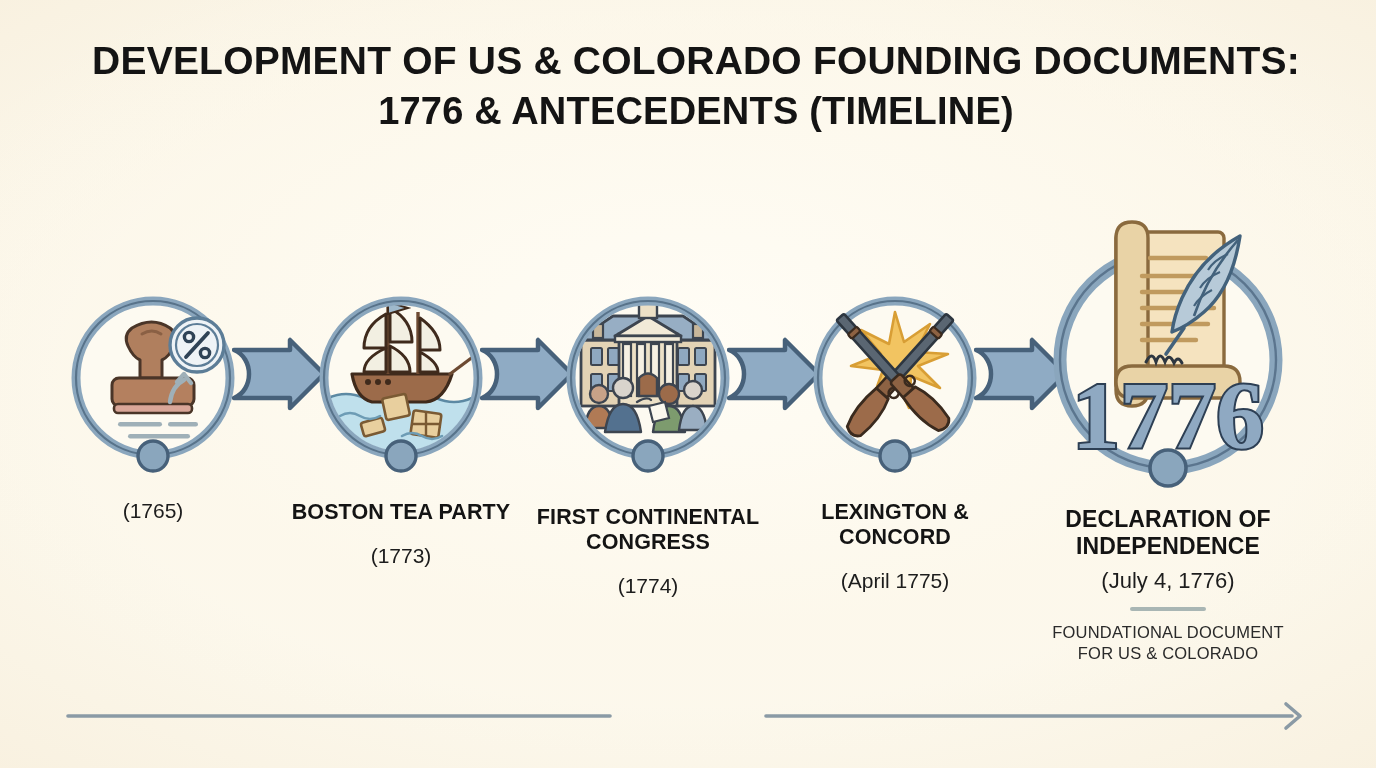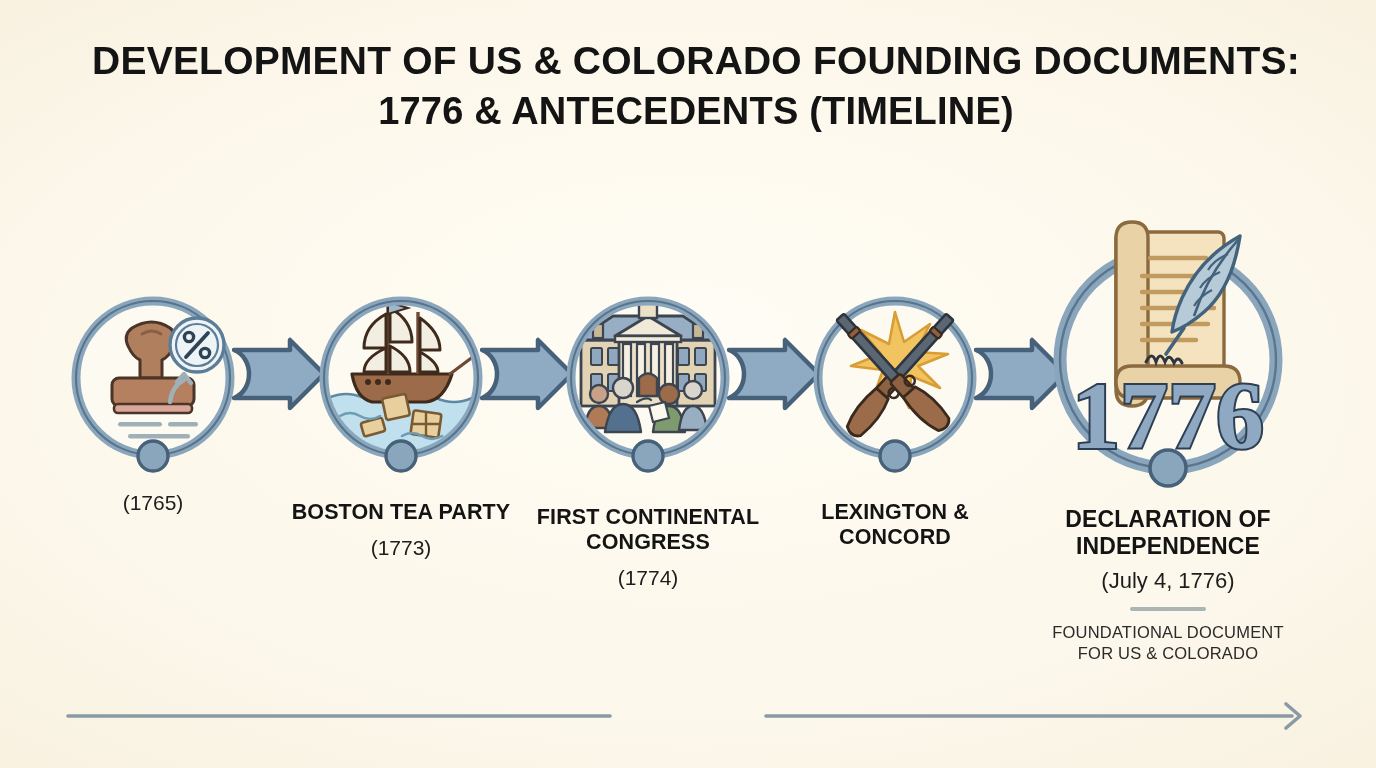--- a/index.html
+++ b/index.html
@@ -61,21 +61,21 @@
     line-height: 1.17;
     letter-spacing: 0.1px;
   }
   .date {
     color: #1d1d1d;
     font-weight: normal;
     line-height: 1.2;
   }
 
   .n-small .label { font-size: 21.5px; }
-  .n-small .date  { font-size: 21px; margin-top: 10px; }
+  .n-small .date  { font-size: 21px; margin-top: 18px; }
 
   .n-big .label { font-size: 23px; }
   .n-big .date  { font-size: 22px; margin-top: 8px; }
 
   .divider {
     width: 76px;
     height: 4px;
     background: #a9b6b4;
     border-radius: 2px;
     margin: 13px auto 11px auto;
@@ -319,20 +319,21 @@
           <rect x="90" y="6" width="10" height="86" rx="2" fill="#5a6672" stroke="#2d3640" stroke-width="2.6"></rect>
           <rect x="88" y="88" width="14" height="22" rx="3" fill="#8d6243" stroke="#3a2a1e" stroke-width="2.6"></rect>
           <path d="M88 108 q-4 28 4 48 q10 6 16 -2 q4 -26 -4 -46 Z" fill="#9c6b4a" stroke="#3a2a1e" stroke-width="2.8" stroke-linejoin="round"></path>
           <rect x="89" y="24" width="12" height="6" rx="2" fill="#8d6243" stroke="#3a2a1e" stroke-width="2.2"></rect>
           <circle cx="104" cy="100" r="5" fill="none" stroke="#3a2a1e" stroke-width="2.6"></circle>
         </g>
         <circle cx="95" cy="166" r="15" fill="#8aa6bd" stroke="#47617a" stroke-width="3.4"></circle>
       </svg>
     </div>
     <div class="label" style="margin-top:20px;">LEXINGTON &amp; CONCORD</div>
+    <div class="date">(April 1775)</div>
   </div>
 
   <div class="node n-big" style="left:1028px; top:196px; width:280px;">
     <div class="circle-wrap" style="width:280px;height:296px;">
       <svg class="node-svg" width="280" height="296" viewBox="0 0 280 296">
         <circle cx="140" cy="164" r="108" fill="#fdfaf1"></circle>
         <circle cx="140" cy="164" r="108" fill="none" stroke="#8aa6bd" stroke-width="13"></circle>
         <circle cx="140" cy="164" r="108" fill="none" stroke="#47617a" stroke-width="2.4" opacity="0.7"></circle>
 
         <g>

